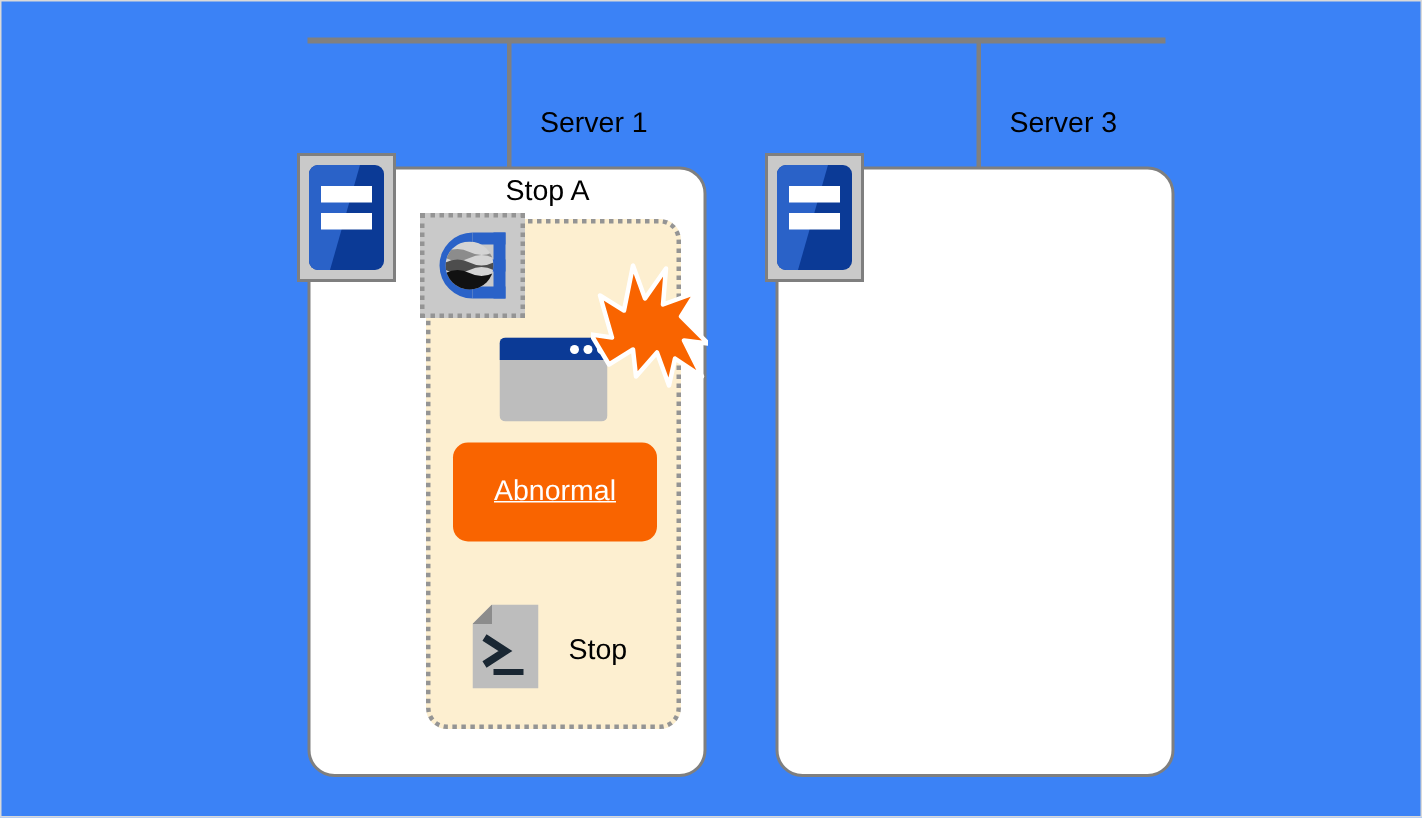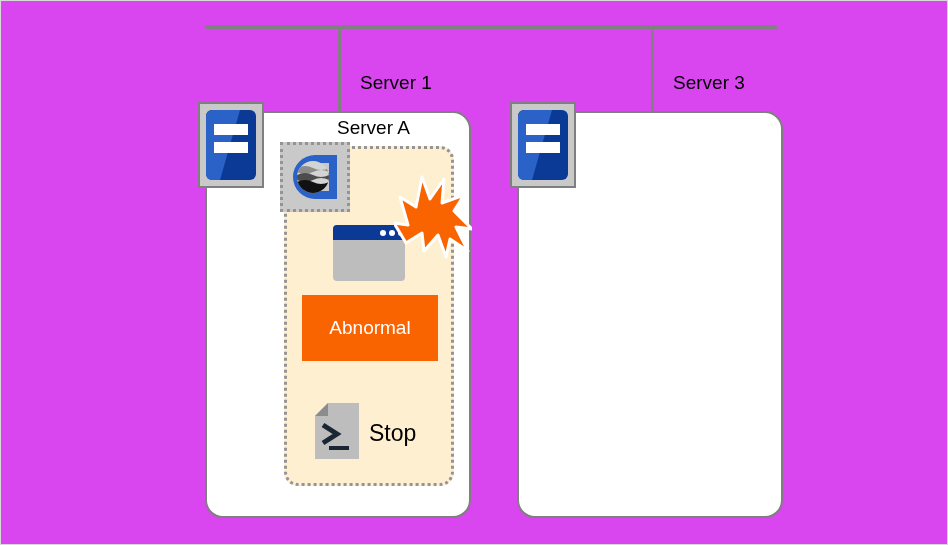--- a/index.html
+++ b/index.html
@@ -7,21 +7,21 @@
     padding: 0;
     background: #ffffff;
   }
   body {
     font-family: "Liberation Sans", sans-serif;
   }
   #canvas {
     position: relative;
     width: 948px;
     height: 545px;
-    background: #d946ef;
+    background: #3b82f6;
     border: 1px solid #d9d9d9;
     box-sizing: border-box;
     overflow: hidden;
   }
 
   
   .bus-line {
     position: absolute;
     background: #808080;
   }
@@ -134,44 +134,45 @@
   }
 
   
   .term-button {
     position: absolute;
     left: 301px;
     top: 294px;
     width: 136px;
     height: 66px;
     background: #f96400;
-    border-radius: 0;
+    border-radius: 10px;
     z-index: 5;
     display: flex;
     flex-direction: column;
     align-items: center;
     justify-content: center;
     color: #ffffff;
     font-size: 19px;
     line-height: 24px;
     text-align: center;
+    text-decoration: underline;
   }
 
   
   .stop-row {
     position: absolute;
     left: 314px;
     top: 402px;
     display: flex;
     align-items: center;
     z-index: 5;
   }
   .stop-label {
-    margin-left: 10px;
-    font-size: 23px;
+    margin-left: 20px;
+    font-size: 19px;
     color: #000000;
     white-space: nowrap;
   }
 </style>
 </head>
 <body>
 
 <div id="canvas">
 
   <div class="bus-line bus-horizontal"></div>
@@ -197,21 +198,21 @@
   <div class="server-icon server-icon-2">
     <svg width="62" height="82" viewBox="0 0 62 82">
       <rect x="6" y="6" width="50" height="70" rx="6" ry="6" fill="#0b3a96"></rect>
       <path d="M6 12 A6 6 0 0 1 12 6 L40 6 L20 76 L12 76 A6 6 0 0 1 6 70 Z" fill="#2a62c8"></path>
       <rect x="14" y="20" width="34" height="11" fill="#ffffff"></rect>
       <rect x="14" y="38" width="34" height="11" fill="#ffffff"></rect>
     </svg>
   </div>
 
   <div class="group-box"></div>
-  <div class="group-label">Server A</div>
+  <div class="group-label">Stop A</div>
 
   <div class="logo-tile">
     <svg width="56" height="56" viewBox="0 0 56 56">
       <defs>
         <clipPath id="sphereClip">
           <circle cx="26" cy="28" r="16"></circle>
         </clipPath>
       </defs>
 
       <path d="M28 6 A22 22 0 1 0 28 50 L28 42 A14 14 0 1 1 28 14 Z" fill="#2a62c8"></path>

